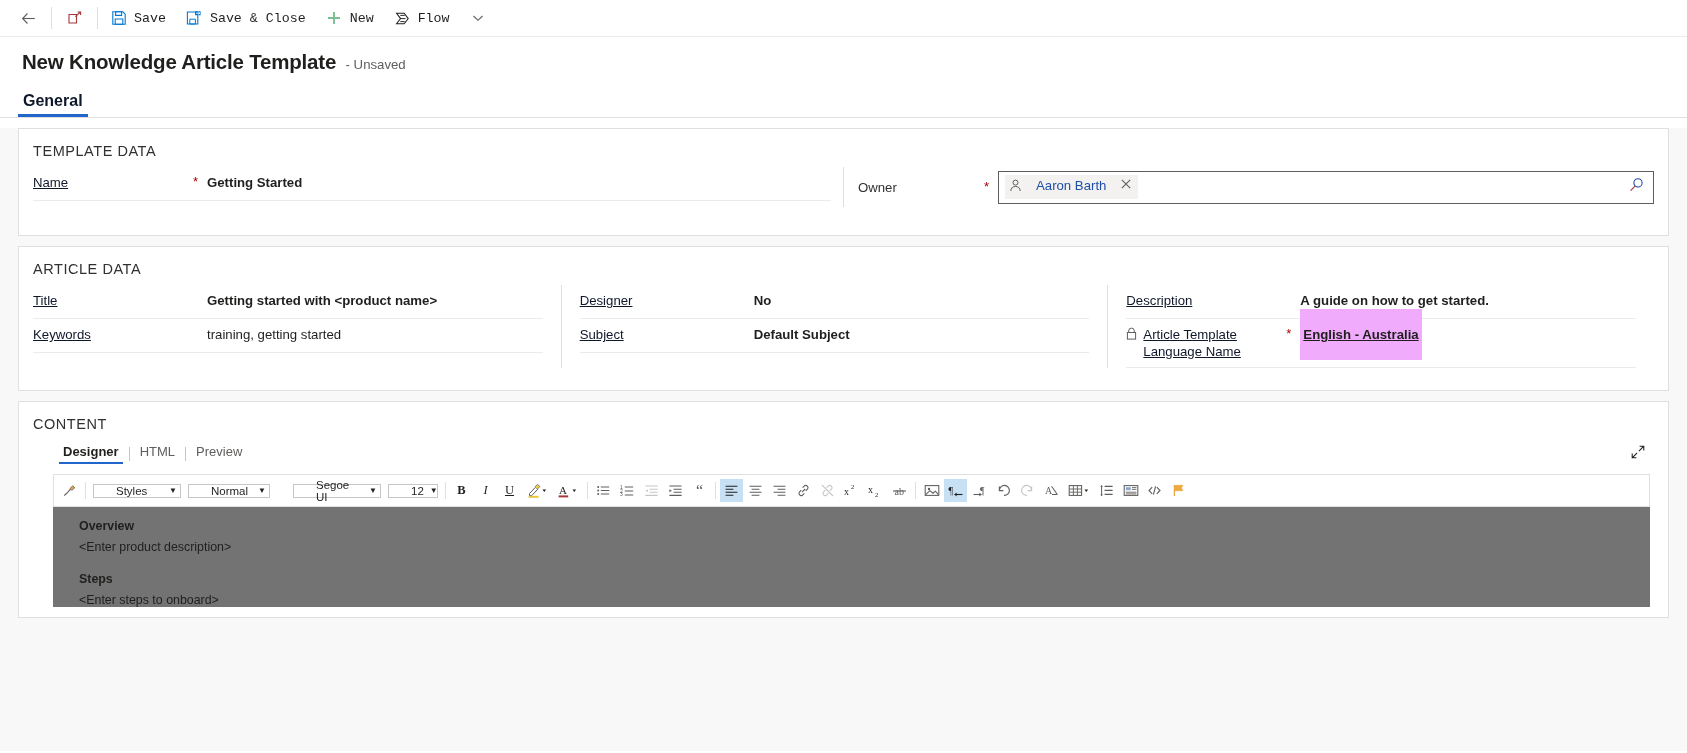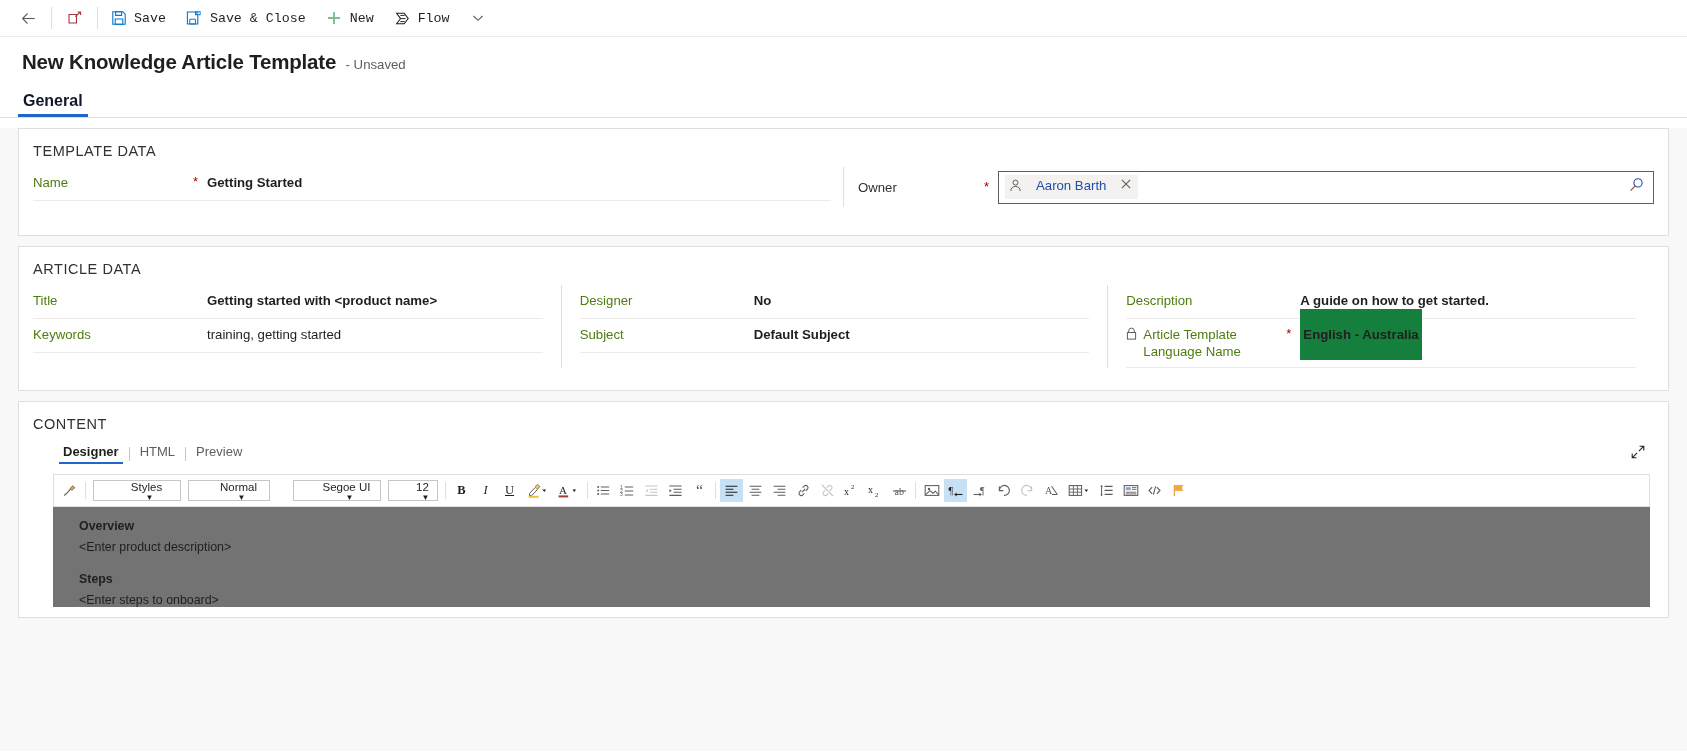--- a/index.html
+++ b/index.html
@@ -72,64 +72,63 @@
   .col.divider { border-right:1px solid #e1dfdd; }
 
   .field {
     display:flex; align-items:flex-start;
     min-height:34px;
     border-bottom:1px solid #edebe9;
     padding:7px 0 7px 0;
     margin-right:18px;
   }
   .flabel {
-    font-size:13.2px; color:#4d7c0f; font-weight:400;
+    font-size:13.2px; color:#0f172a; font-weight:400;
     width:160px; flex:0 0 160px; line-height:17px;
-    display:flex; align-items:flex-start; gap:5px;
+    display:flex; align-items:flex-start; gap:5px;text-decoration:underline;
   }
   .req { color:#a80000; font-size:13px; width:14px; flex:0 0 14px; text-align:left; line-height:16px; }
   .fval { font-size:13.2px; color:#201f1e; font-weight:700; line-height:17px; flex:1; }
   .fval.plain { font-weight:400; }
   .lock { flex:0 0 12px; margin-top:1px; }
 
   
   .owner-field { display:flex; align-items:center; padding:0; border-bottom:none; margin-right:0; min-height:40px; }
   .owner-label { font-size:13.2px; color:#323130; width:140px; flex:0 0 140px; padding-left:14px; }
   .lookup {
     flex:1; height:33px; border:1px solid #605e5c; background:#fff;
     display:flex; align-items:center; padding:0 4px 0 6px;
     position:relative;
   }
   .chip { display:flex; align-items:flex-start; gap:14px; background:#f3f2f1; padding:3px 6px 3px 4px; }
   .chip-name { font-size:13.2px; color:#1e4fa8; }
   .chip-x { cursor:pointer; display:flex; }
   .lookup-search { position:absolute; right:8px; top:50%; transform:translateY(-50%); cursor:pointer; }
 
-  .hl { background:#15803d; padding:18px 3px; }
+  .hl { background:#f0abfc; padding:18px 3px;text-decoration:underline; }
 
   
   .ed-tabs { display:flex; align-items:center; gap:0; padding:12px 0 0 34px; }
   .ed-tab { font-size:13px; color:#605e5c; padding:0 10px 5px 10px; position:relative; cursor:pointer; }
   .ed-tab.active { color:#201f1e; font-weight:600; }
   .ed-tab.active::after { content:""; position:absolute; left:6px; right:6px; bottom:0; height:2px; background:#2266cc; }
   .ed-div { width:1px; height:14px; background:#c8c6c4; }
   .expand-ico { margin-left:auto; margin-right:22px; cursor:pointer; }
 
   .toolbar {
     margin:10px 18px 0 34px;
     border:1px solid #e1dfdd;
     height:33px; display:flex; align-items:center;
     padding:0 4px; gap:1px; background:#fff;
   }
   .tb-sel {
-    height:21px; border:1px solid #c8c6c4; background:#fff;
+    height:14px; border:1px solid #c8c6c4; background:#fff;
     display:flex; align-items:center; justify-content:space-between;
     font-size:11.5px; color:#201f1e; padding:0 3px 0 22px; margin:0 3px;
     cursor:pointer;
-    flex-direction:column;
   }
   .tb-sel span.caret { font-size:8px; color:#201f1e; margin-left:6px; }
   .tb-btn {
     width:23px; height:23px; display:flex; align-items:center; justify-content:center;
     font-size:12.5px; color:#201f1e; cursor:pointer; border:1px solid transparent;
   }
   .tb-btn.on { background:#c7e0f4; }
   .tb-sep { width:1px; height:17px; background:#e1dfdd; margin:0 3px; }
 
   .ed-body { margin:0 18px 0 34px; padding:12px 0 0 0; background:#737373; }

